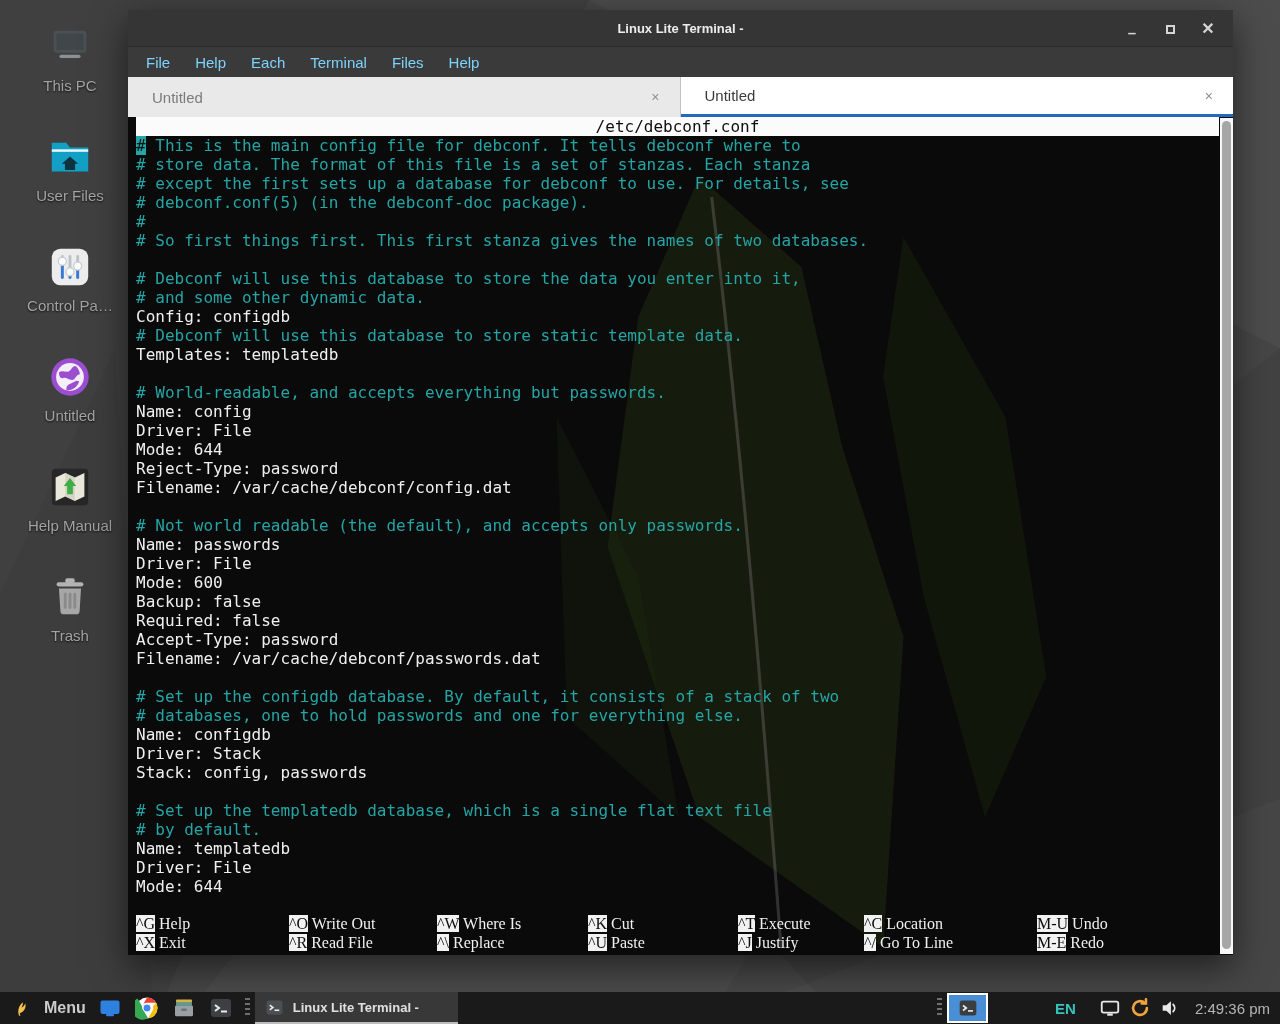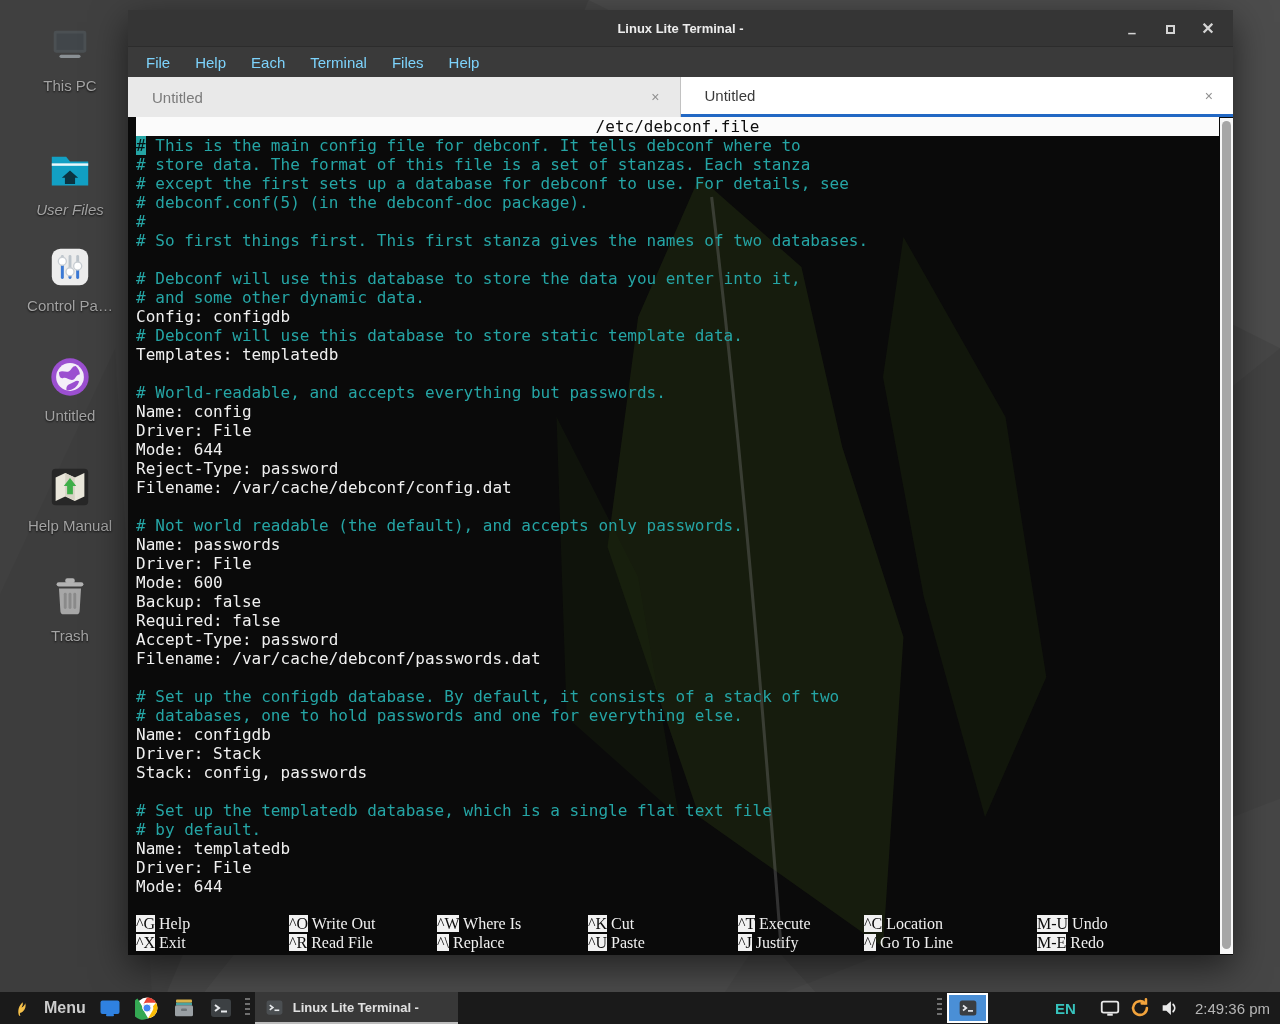--- a/index.html
+++ b/index.html
@@ -106,21 +106,21 @@
     <div class="desk-item" style="top: 24px;">
       <div class="dicon">
         <svg viewBox="0 0 48 48">
           <rect x="7" y="7" width="34" height="23" rx="2.5" fill="#4b5053"></rect>
           <rect x="10" y="10" width="28" height="17" fill="#41464a"></rect>
           <rect x="13" y="32" width="22" height="3.5" rx="1.75" fill="#8a9094"></rect>
         </svg>
       </div>
       <div class="dlabel">This PC</div>
     </div>
-    <div class="desk-item" style="top: 148px; font-style: italic;">
+    <div class="desk-item" style="top: 134px;">
       <div class="dicon">
         <svg viewBox="0 0 48 48">
           <path d="M5 9h15l4 5h19v25H5z" fill="#12a0c4"></path>
           <rect x="5" y="16" width="38" height="2.6" fill="#e9f7fb"></rect>
           <path d="M24 23.5l-8.5 7.5h3.2v6.5h10.6V31h3.2z" fill="#0c3340"></path>
         </svg>
       </div>
       <div class="dlabel">User Files</div>
     </div>
     <div class="desk-item" style="top: 244px;">
@@ -218,21 +218,21 @@
   <div id="nano-area">
     <svg id="leaf-watermark" viewBox="0 0 1083 838" preserveAspectRatio="none">
       <polygon points="560,60 660,150 700,330 760,520 740,830 560,700 470,430 500,200" fill="#202c10" opacity="0.55"></polygon>
       <polygon points="760,120 860,300 900,560 840,700 780,480 740,260" fill="#1b260d" opacity="0.45"></polygon>
       <polygon points="420,300 500,460 540,700 430,600" fill="#1b260d" opacity="0.35"></polygon>
       <path d="M 640 830 C 620 560, 600 320, 572 80" stroke="#7a7a7a" stroke-width="3" fill="none" opacity="0.35"></path>
     </svg>
     <div id="nano-content">
       <div id="nano-header">
         <span id="nano-app">GNU nano 7.2</span>
-        <span id="nano-file">/etc/debconf.file</span>
+        <span id="nano-file">/etc/debconf.conf</span>
       </div>
       <div id="nano-lines"><div class="ln c"><span class="cursor">#</span> This is the main config file for debconf. It tells debconf where to</div><div class="ln c"># store data. The format of this file is a set of stanzas. Each stanza</div><div class="ln c"># except the first sets up a database for debconf to use. For details, see</div><div class="ln c"># debconf.conf(5) (in the debconf-doc package).</div><div class="ln c">#</div><div class="ln c"># So first things first. This first stanza gives the names of two databases.</div><div class="ln">&nbsp;</div><div class="ln c"># Debconf will use this database to store the data you enter into it,</div><div class="ln c"># and some other dynamic data.</div><div class="ln">Config: configdb</div><div class="ln c"># Debconf will use this database to store static template data.</div><div class="ln">Templates: templatedb</div><div class="ln">&nbsp;</div><div class="ln c"># World-readable, and accepts everything but passwords.</div><div class="ln">Name: config</div><div class="ln">Driver: File</div><div class="ln">Mode: 644</div><div class="ln">Reject-Type: password</div><div class="ln">Filename: /var/cache/debconf/config.dat</div><div class="ln">&nbsp;</div><div class="ln c"># Not world readable (the default), and accepts only passwords.</div><div class="ln">Name: passwords</div><div class="ln">Driver: File</div><div class="ln">Mode: 600</div><div class="ln">Backup: false</div><div class="ln">Required: false</div><div class="ln">Accept-Type: password</div><div class="ln">Filename: /var/cache/debconf/passwords.dat</div><div class="ln">&nbsp;</div><div class="ln c"># Set up the configdb database. By default, it consists of a stack of two</div><div class="ln c"># databases, one to hold passwords and one for everything else.</div><div class="ln">Name: configdb</div><div class="ln">Driver: Stack</div><div class="ln">Stack: config, passwords</div><div class="ln">&nbsp;</div><div class="ln c"># Set up the templatedb database, which is a single flat text file</div><div class="ln c"># by default.</div><div class="ln">Name: templatedb</div><div class="ln">Driver: File</div><div class="ln">Mode: 644</div></div>
     </div>
     <div id="nano-shortcuts">
       <div class="sc-row r1"><span class="sc" style="left: 0px;"><span class="key">^G</span> Help</span><span class="sc" style="left: 153px;"><span class="key">^O</span> Write Out</span><span class="sc" style="left: 301px;"><span class="key">^W</span> Where Is</span><span class="sc" style="left: 452px;"><span class="key">^K</span> Cut</span><span class="sc" style="left: 602px;"><span class="key">^T</span> Execute</span><span class="sc" style="left: 728px;"><span class="key">^C</span> Location</span><span class="sc" style="left: 901px;"><span class="key">M-U</span> Undo</span></div>
       <div class="sc-row r2"><span class="sc" style="left: 0px;"><span class="key">^X</span> Exit</span><span class="sc" style="left: 153px;"><span class="key">^R</span> Read File</span><span class="sc" style="left: 301px;"><span class="key">^\</span> Replace</span><span class="sc" style="left: 452px;"><span class="key">^U</span> Paste</span><span class="sc" style="left: 602px;"><span class="key">^J</span> Justify</span><span class="sc" style="left: 728px;"><span class="key">^/</span> Go To Line</span><span class="sc" style="left: 901px;"><span class="key">M-E</span> Redo</span></div>
     </div>
     <div id="nano-scrollbar">
       <div id="nano-scroll-thumb"></div>
     </div>

